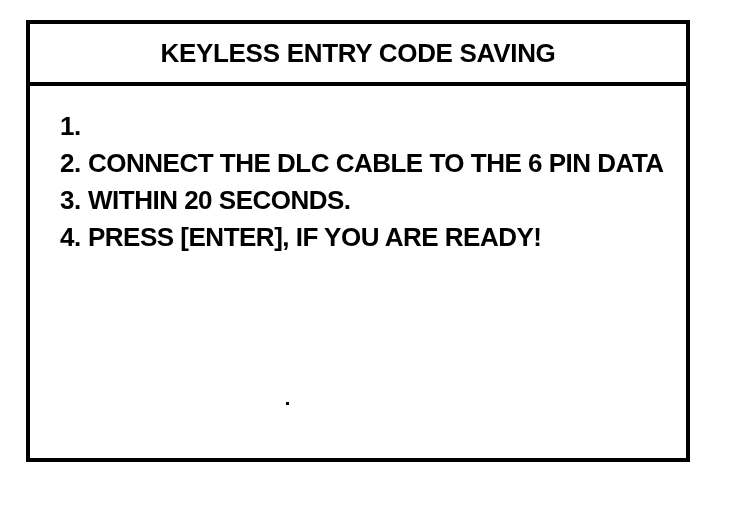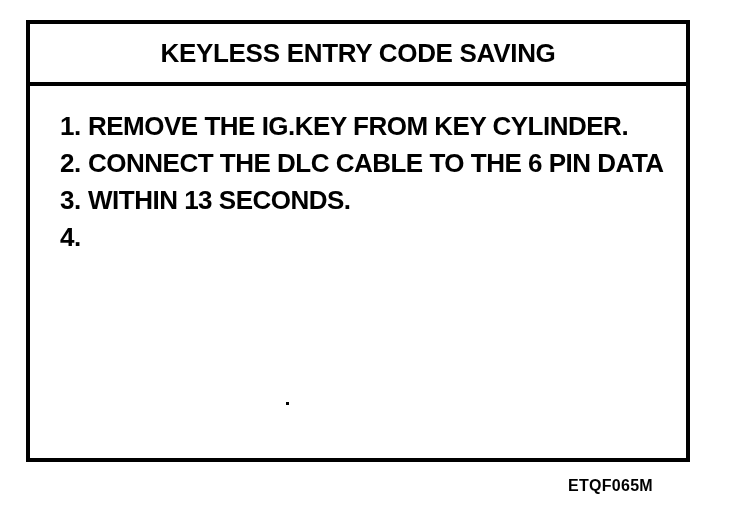--- a/index.html
+++ b/index.html
@@ -87,44 +87,43 @@
   <div class="panel">
 
     <div class="panel-header">
       <div class="panel-title">KEYLESS ENTRY CODE SAVING</div>
     </div>
 
     <div class="panel-body">
 
       <div class="item">
         <span class="num">1.</span>
-        <span class="text">
-          <span class="line">REMOVE THE IG.KEY FROM KEY CYLINDER.</span>
-          <span class="line"></span>
-        </span>
       </div>
 
       <div class="item">
         <span class="num">2.</span>
         <span class="text">
           <span class="line">CONNECT THE DLC CABLE TO THE 6 PIN DATA</span>
         </span>
       </div>
 
       <div class="item">
         <span class="num">3.</span>
         <span class="text">
-          <span class="line">WITHIN 13 SECONDS.</span>
+          <span class="line">WITHIN 20 SECONDS.</span>
         </span>
       </div>
 
       <div class="item">
         <span class="num">4.</span>
+        <span class="text">
+          <span class="line">PRESS [ENTER], IF YOU ARE READY!</span>
+          <span class="line"></span>
+        </span>
       </div>
 
     </div>
   </div>
 
   <div class="speck"></div>
 
-  <div class="figure-code">ETQF065M</div>
 
 </div>
 
 </body></html>

